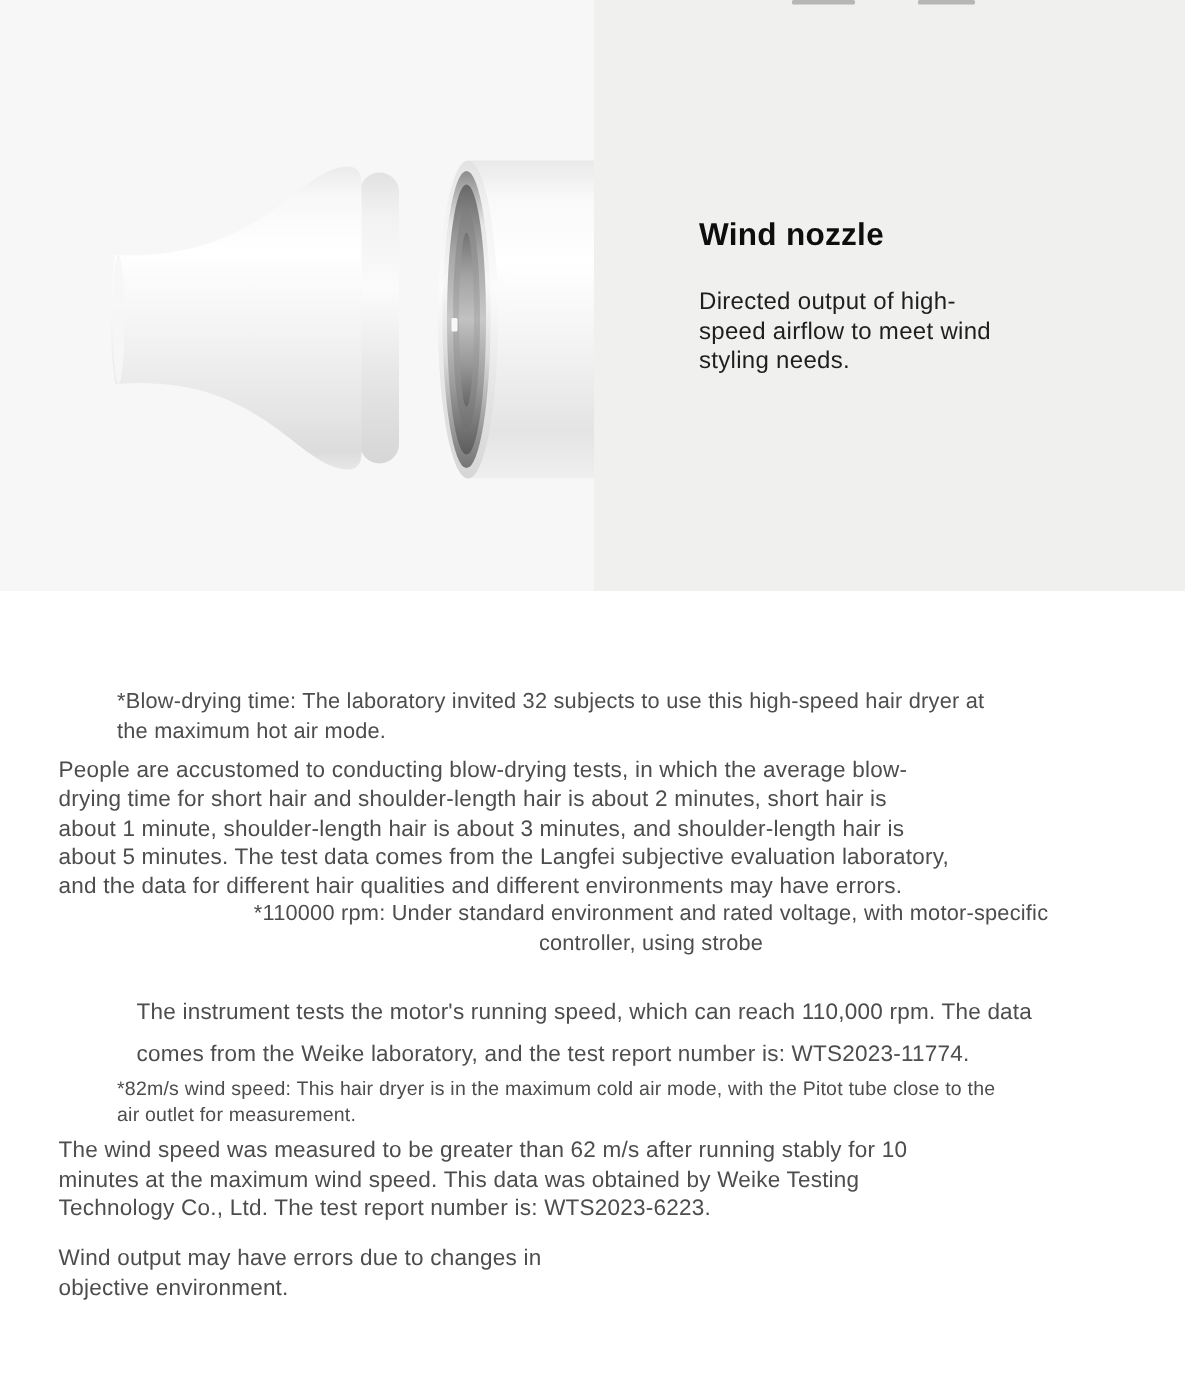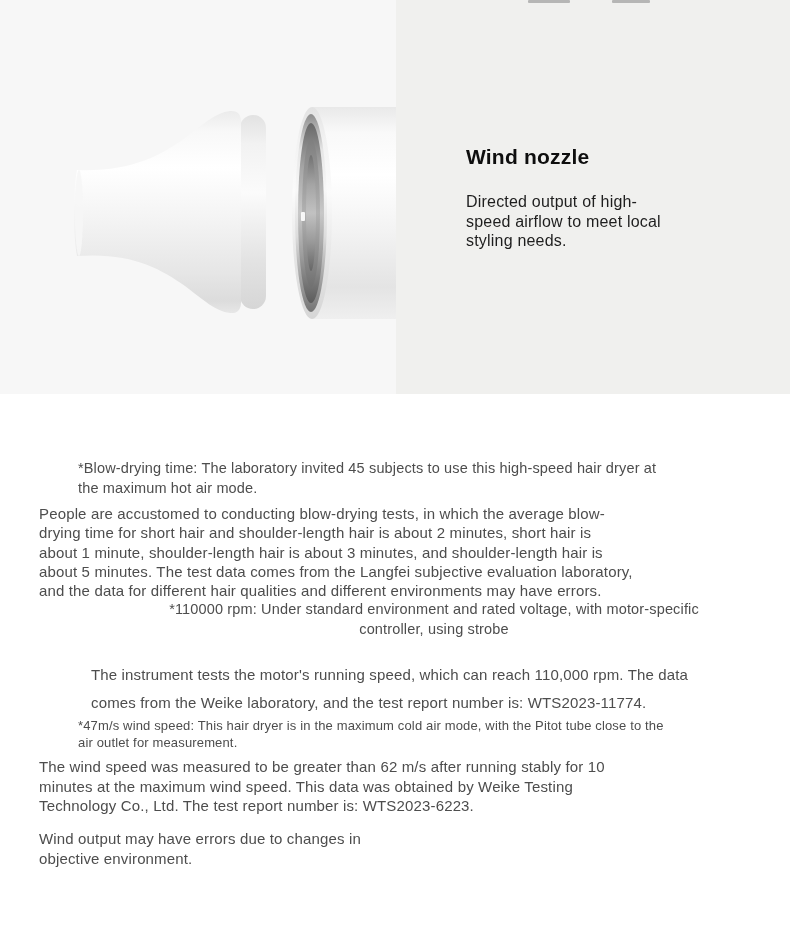--- a/index.html
+++ b/index.html
@@ -155,40 +155,40 @@
           <ellipse cx="311" cy="213" rx="9" ry="74" fill="url(#gCore)"></ellipse>
           <ellipse cx="311" cy="213" rx="5" ry="58" fill="url(#gInner)" opacity="0.7"></ellipse>
           <rect x="301" y="212" width="4" height="9" rx="1" fill="#ffffff" opacity="0.9"></rect>
         </g>
       </svg>
     </div>
 
     <div class="hero-panel">
       <h1 class="hero-title">Wind nozzle</h1>
       <p class="hero-desc">Directed output of high-
-speed airflow to meet local
+speed airflow to meet wind
 styling needs.</p>
     </div>
   </div>
 
   <div class="notes">
-    <p class="note">*Blow-drying time: The laboratory invited 45 subjects to use this high-speed hair dryer at
+    <p class="note">*Blow-drying time: The laboratory invited 32 subjects to use this high-speed hair dryer at
 the maximum hot air mode.</p>
     <p class="detail">People are accustomed to conducting blow-drying tests, in which the average blow-
 drying time for short hair and shoulder-length hair is about 2 minutes, short hair is
 about 1 minute, shoulder-length hair is about 3 minutes, and shoulder-length hair is
 about 5 minutes. The test data comes from the Langfei subjective evaluation laboratory,
 and the data for different hair qualities and different environments may have errors.</p>
 
     <p class="note gap-lg">*110000 rpm: Under standard environment and rated voltage, with motor-specific
 controller, using strobe</p>
     <p class="detail-spaced">The instrument tests the motor's running speed, which can reach 110,000 rpm. The data
 comes from the Weike laboratory, and the test report number is: WTS2023-11774.</p>
 
-    <p class="note-small gap-xl">*47m/s wind speed: This hair dryer is in the maximum cold air mode, with the Pitot tube close to the
+    <p class="note-small gap-xl">*82m/s wind speed: This hair dryer is in the maximum cold air mode, with the Pitot tube close to the
 air outlet for measurement.</p>
     <p class="detail">The wind speed was measured to be greater than 62 m/s after running stably for 10
 minutes at the maximum wind speed. This data was obtained by Weike Testing
 Technology Co., Ltd. The test report number is: WTS2023-6223.</p>
     <p class="detail gap-md">Wind output may have errors due to changes in
 objective environment.</p>
   </div>
 
 </div>
 

